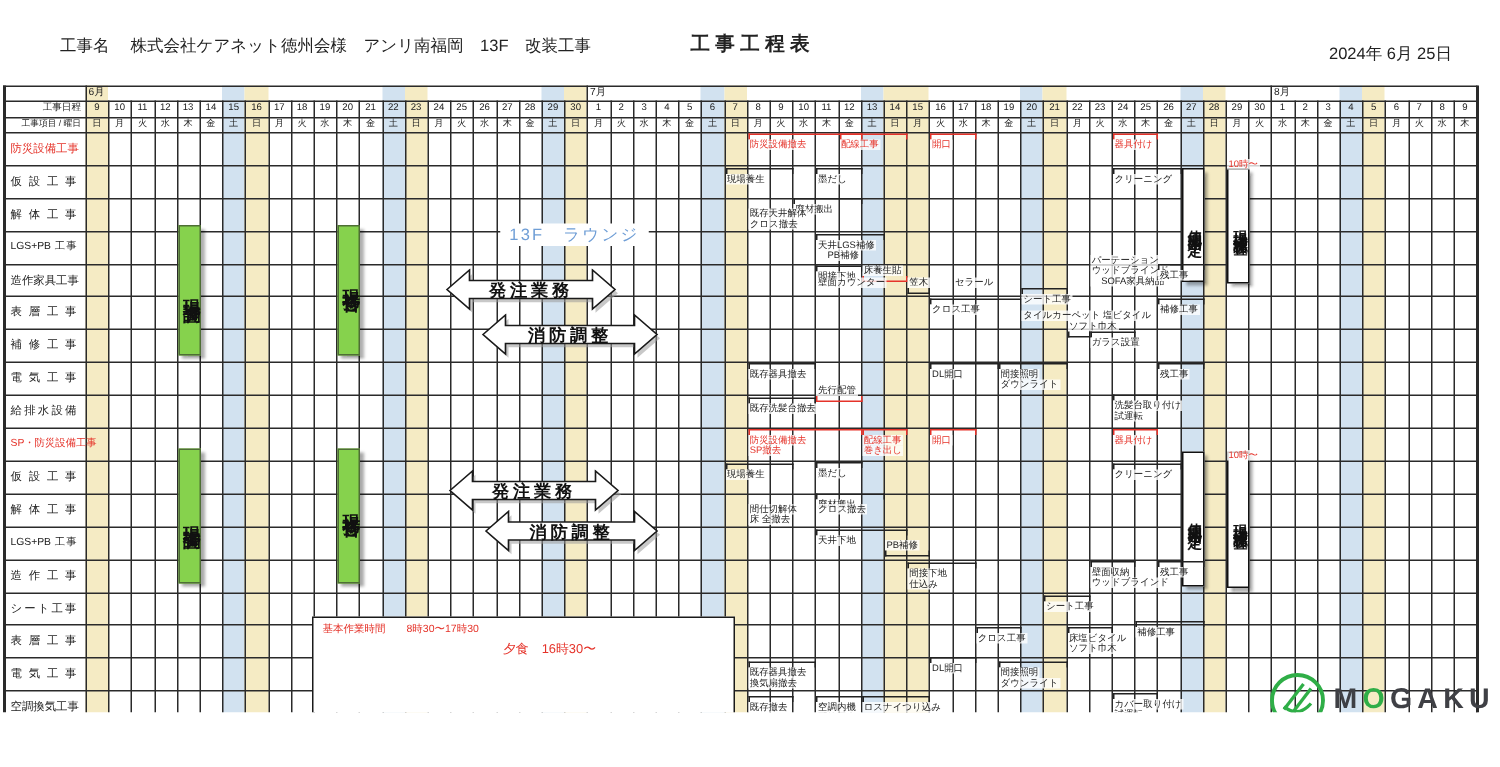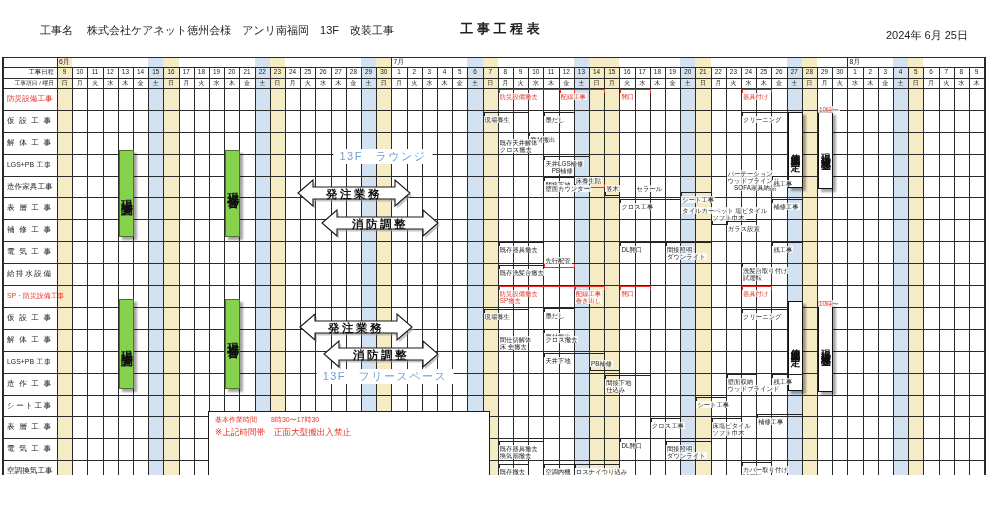--- a/index.html
+++ b/index.html
@@ -565,20 +565,28 @@
         <path d="M3,16.5 L18,3.5 L18,10.5 L102,10.5 L102,3.5 L117,16.5 L102,29.5 L102,22.5 L18,22.5 L18,29.5 Z" fill="#9a9a9a" opacity="0.55"></path>
         <path d="M1,14 L16,1 L16,8 L100,8 L100,1 L115,14 L100,27 L100,20 L16,20 L16,27 Z" fill="#fff" stroke="#1a1a1a" stroke-width="1.1"></path>
         <text x="58" y="18.5" text-anchor="middle" font-size="11.5" font-weight="bold" letter-spacing="2.5" fill="#111">消防調整</text>
       </svg>
     </div>
 
   <div class="corner corner1">工事日程</div>
   <div class="corner corner2">工事項目 / 曜日</div>
 
   <div class="zone" id="zone1" style="left: 383px; top: 149px; color: rgb(111, 158, 214);">13F　ラウンジ</div>
-  <div class="zone" id="zone2" style="left: 385px; top: 369px; color: rgb(111, 158, 214);">13F　フリースペース</div>
 
   <div class="notes">
     <div class="n1" style="color: rgb(229, 51, 42);">基本作業時間　　8時30〜17時30</div>
-    <div class="nx" style="color: rgb(229, 51, 42);">※上記時間帯　正面大型搬出入禁止</div>
+    <div class="nx" style="color: rgb(229, 51, 42);">　　　　　　　　　　　　　　夕食　16時30〜</div>
   </div>
 
+  <div class="abs logo">
+    <svg width="40" height="40" viewBox="0 0 40 40" style="margin-right:4px;">
+      <circle cx="20" cy="20" r="17" fill="none" stroke="#2fae47" stroke-width="2.6"></circle>
+      <path d="M11 26 L24 9" fill="none" stroke="#2fae47" stroke-width="2.2"></path>
+      <path d="M16 29 L29 12" fill="none" stroke="#2fae47" stroke-width="2.2"></path>
+      <path d="M11 24 q9 8 18 -2" fill="none" stroke="#2fae47" stroke-width="2.2"></path>
+    </svg>
+    <div class="letters" id="logoLetters"><span style="color: rgb(63, 64, 69);">M</span><span style="color: rgb(47, 174, 71);">O</span><span style="color: rgb(63, 64, 69);">G</span><span style="color: rgb(63, 64, 69);">A</span><span style="color: rgb(63, 64, 69);">K</span><span style="color: rgb(63, 64, 69);">U</span></div>
+  </div>
 </div>
 
 </body></html>

